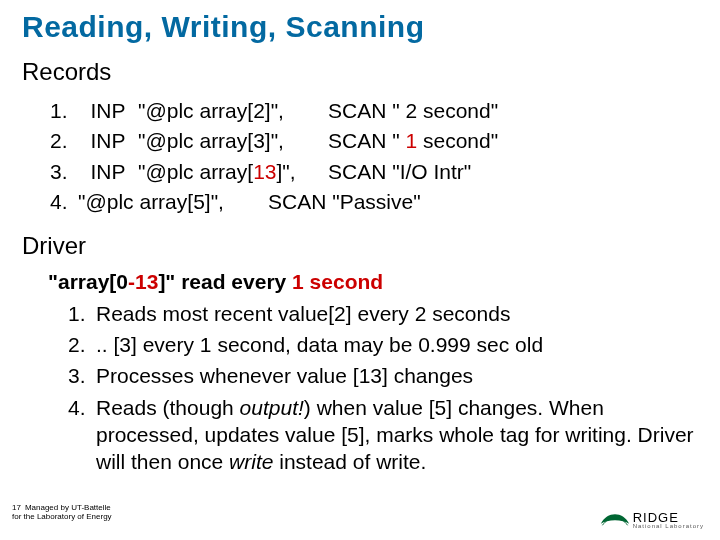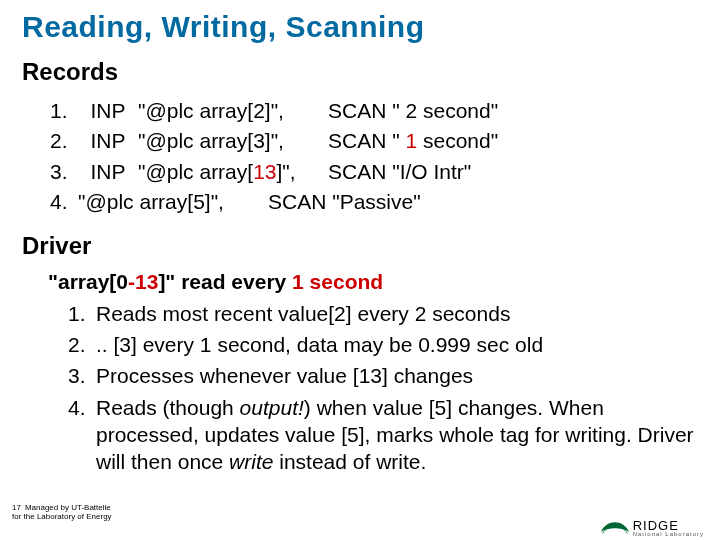--- a/index.html
+++ b/index.html
@@ -22,21 +22,21 @@
   }
   .title {
     font-size: 30px;
     font-weight: 700;
     letter-spacing: 0.5px;
     color: #0369a1;
     margin-bottom: 14px;
   }
   .section {
     font-size: 24px;
-    font-weight: 700;
+    font-weight: 400;
     margin: 6px 0 10px 0;
   }
   .records-list {
     margin: 0 0 14px 8px;
   }
   .driver-list {
     margin: 0 0 0 8px;
   }
   .rec-row {
     display: flex;
@@ -74,21 +74,21 @@
     left: 12px;
     bottom: 18px;
     font-size: 8px;
     line-height: 1.1;
     color: #000;
   }
   .footer .pn { display:inline-block; margin-right:4px;}
   .logo {
     position: absolute;
     right: 16px;
-    bottom: 2px;
+    bottom: 10px;
     display: flex;
     align-items: center;
     margin-top: 8px;
   }
   .swoosh {
     width: 32px;
     height: 22px;
   }
   .logo-text {
     font-size: 13px;

